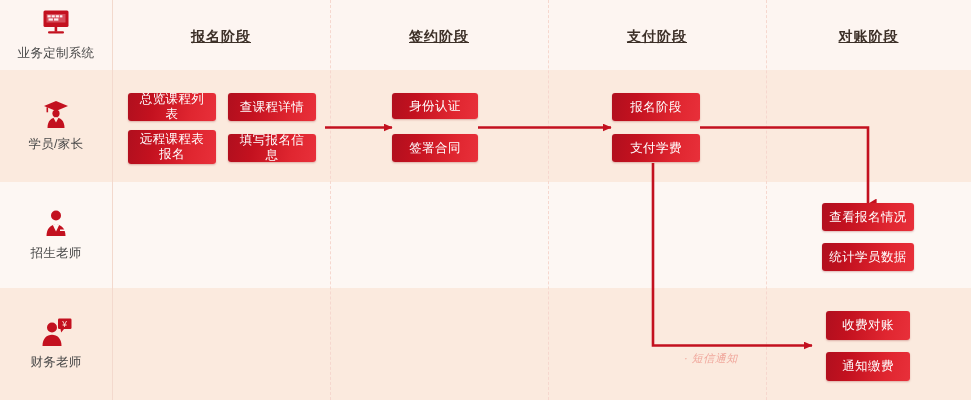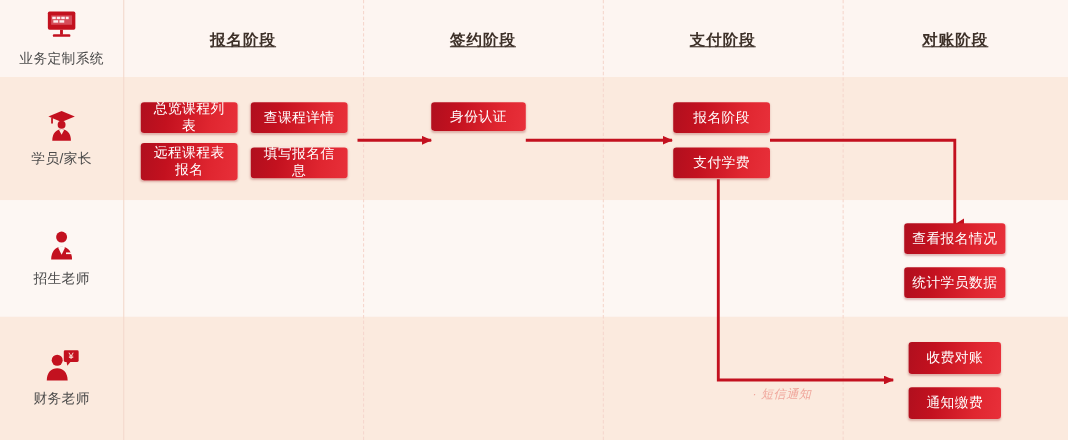--- a/index.html
+++ b/index.html
@@ -162,20 +162,21 @@
   <div class="btn" style="left:128px; top:93px; width:88px; height:28px;">总览课程列表</div>
   <div class="btn" style="left:228px; top:93px; width:88px; height:28px;">查课程详情</div>
 
   <div class="btn two-line" style="left:128px; top:130px; width:88px; height:34px; flex-direction:column;">
     <span>远程课程表</span>
     <span>报名</span>
   </div>
   <div class="btn" style="left:228px; top:134px; width:88px; height:28px;">填写报名信息</div>
 
   <div class="btn" style="left:392px; top:93px; width:86px; height:26px;">身份认证</div>
+  <div class="btn" style="left:392px; top:134px; width:86px; height:28px;">签署合同</div>
 
   <div class="btn" style="left:612px; top:93px; width:88px; height:28px;">报名阶段</div>
   <div class="btn" style="left:612px; top:134px; width:88px; height:28px;">支付学费</div>
 
   <div class="btn" style="left:822px; top:203px; width:92px; height:28px;">查看报名情况</div>
   <div class="btn" style="left:822px; top:243px; width:92px; height:28px;">统计学员数据</div>
 
   <div class="btn" style="left:826px; top:311px; width:84px; height:29px;">收费对账</div>
   <div class="btn" style="left:826px; top:352px; width:84px; height:29px;">通知缴费</div>
 

